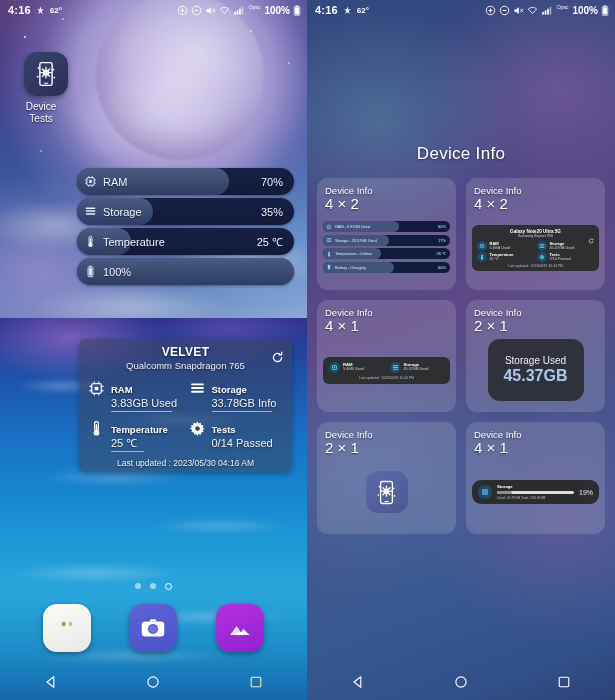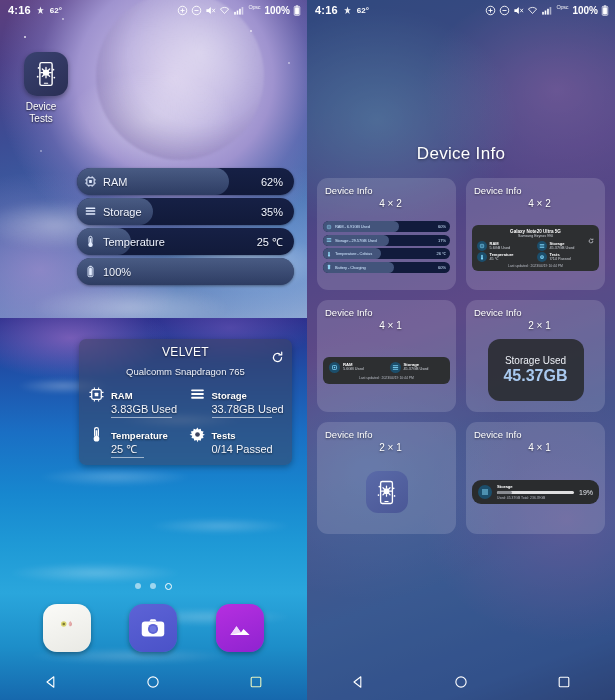--- a/index.html
+++ b/index.html
@@ -116,22 +116,22 @@
     text-shadow: 0 1px 1px rgba(0,0,0,.5);
   }
 
   
   .device-card {
     position: absolute; left: 79px; top: 339px; width: 213px; border-radius: 7px;
     background: rgba(60,66,92,.52); backdrop-filter: blur(2px);
     padding: 6px 8px 4px; z-index: 20; box-shadow: 0 2px 6px rgba(0,0,0,.3);
   }
   .dc-head { position: relative; text-align: center; }
-  .dc-title { font-size: 12px; font-weight: normal; color: #fff; letter-spacing: .3px; text-shadow: 0 1px 2px rgba(0,0,0,.6); }
-  .dc-sub { font-size: 9.5px; color: #eef1fa; margin-top: 7px; text-shadow: 0 1px 2px rgba(0,0,0,.6); }
+  .dc-title { font-size: 12px; font-weight: bold; color: #fff; letter-spacing: .3px; text-shadow: 0 1px 2px rgba(0,0,0,.6); }
+  .dc-sub { font-size: 9.5px; color: #eef1fa; margin-top: 1px; text-shadow: 0 1px 2px rgba(0,0,0,.6); }
   .dc-refresh { position: absolute; right: 0; top: 5px; color: #fff; }
   .dc-grid { display: grid; grid-template-columns: 1fr 1fr; gap: 2px 4px; margin-top: 6px; }
   .dc-item { display: flex; align-items: flex-start; gap: 5px; padding: 2px 0 3px; }
   .dc-ic { width: 19px; height: 19px; flex: none; display: flex; align-items: center; justify-content: center; color: #fff; }
   .dc-txt { flex: 1; min-width: 0; }
   .dc-k { font-size: 9.5px; font-weight: bold; color: #fff; text-shadow: 0 1px 2px rgba(0,0,0,.6); line-height: 12px; }
   .dc-v { font-size: 11px; color: #f2f4fb; text-shadow: 0 1px 2px rgba(0,0,0,.6); line-height: 12px; }
   .dc-rule { height: 1px; background: rgba(255,255,255,.55); margin-top: 2px; width: 84%; }
   .dc-foot { text-align: center; font-size: 8.5px; color: #eef1fa; margin-top: 3px; text-shadow: 0 1px 2px rgba(0,0,0,.6); }
 
@@ -161,21 +161,21 @@
     position: absolute; left: 10px; top: 178px; width: 288px;
     display: grid; grid-template-columns: 139px 139px; gap: 10px; z-index: 20;
   }
   .pcell {
     position: relative; height: 112px; border-radius: 11px;
     background: rgba(255,255,255,.14); overflow: hidden;
     display: flex; flex-direction: column;
   }
   .pcell-label { padding: 7px 0 0 8px; }
   .pcell-name { font-size: 9.5px; color: #fff; line-height: 12px; text-shadow: 0 1px 2px rgba(0,0,0,.5); }
-  .pcell-size { font-size: 10px; color: #fff; line-height: 13px; text-shadow: 0 1px 2px rgba(0,0,0,.5); text-align: center; }
+  .pcell-size { font-size: 15px; color: #fff; line-height: 13px; text-shadow: 0 1px 2px rgba(0,0,0,.5); }
   .pcell-body { flex: 1; display: flex; align-items: center; justify-content: center; padding: 2px 6px 6px; }
 
   
   .mini-pills { width: 100%; }
   .mini-pill {
     position: relative; height: 11px; border-radius: 5.5px; margin-bottom: 2.5px;
     background: #111b3c; display: flex; align-items: center; overflow: hidden;
   }
   .mini-fill { position: absolute; left: 0; top: 0; height: 100%; border-radius: 5.5px; background: rgba(150,180,225,.38); }
   .mini-ic { position: relative; z-index: 2; width: 12px; display: flex; align-items: center; justify-content: center; flex: none; color: #8fd3f2; }
@@ -334,21 +334,21 @@
       <div class="pill">
         <div class="pill-fill" style="width:70%"></div>
         <span class="pill-ic">
           <svg width="13" height="13" viewBox="0 0 16 16">
               <rect x="3.5" y="3.5" width="9" height="9" rx="1.4" fill="none" stroke="currentColor" stroke-width="1.3"></rect>
               <rect x="6.3" y="6.3" width="3.4" height="3.4" rx=".6" fill="currentColor"></rect>
               <path d="M6 1.4v2M10 1.4v2M6 12.6v2M10 12.6v2M1.4 6h2M1.4 10h2M12.6 6h2M12.6 10h2" stroke="currentColor" stroke-width="1.1"></path>
             </svg>
         </span>
         <span class="pill-name">RAM</span>
-        <span class="pill-val">62%</span>
+        <span class="pill-val">70%</span>
       </div>
 
       <div class="pill">
         <div class="pill-fill" style="width:35%"></div>
         <span class="pill-ic">
           <svg width="13" height="13" viewBox="0 0 16 16">
               <rect x="2" y="3" width="12" height="1.8" rx=".9" fill="currentColor"></rect>
               <rect x="2" y="6.6" width="12" height="1.8" rx=".9" fill="currentColor"></rect>
               <rect x="2" y="10.2" width="12" height="1.8" rx=".9" fill="currentColor"></rect>
             </svg>
@@ -414,21 +414,21 @@
         <div class="dc-item">
           <span class="dc-ic">
             <svg width="17" height="17" viewBox="0 0 16 16">
                 <rect x="2" y="3.2" width="12" height="1.7" rx=".85" fill="#fff"></rect>
                 <rect x="2" y="6.7" width="12" height="1.7" rx=".85" fill="#fff"></rect>
                 <rect x="2" y="10.2" width="12" height="1.7" rx=".85" fill="#fff"></rect>
               </svg>
           </span>
           <span class="dc-txt">
             <span class="dc-k">Storage</span>
-            <span class="dc-v" style="display:block">33.78GB Used</span>
+            <span class="dc-v" style="display:block">33.78GB Info</span>
             <span class="dc-rule" style="display:block"></span>
           </span>
         </div>
 
         <div class="dc-item">
           <span class="dc-ic">
             <svg width="17" height="17" viewBox="0 0 16 16">
                 <rect x="6.2" y="1.6" width="3.6" height="9" rx="1.8" fill="none" stroke="#fff" stroke-width="1.1"></rect>
                 <circle cx="8" cy="12" r="2.7" fill="#fff"></circle>
                 <rect x="7.2" y="4" width="1.6" height="7" fill="#fff"></rect>
@@ -448,20 +448,21 @@
                 <path d="M8 .8l1 2.2 2.3-.9.5 2.4 2.4.5-.9 2.3 2.2 1-2.2 1 .9 2.3-2.4.5-.5 2.4-2.3-.9-1 2.2-1-2.2-2.3.9-.5-2.4-2.4-.5.9-2.3L-.1 8.3 2.1 7.3l-.9-2.3 2.4-.5.5-2.4 2.3.9z" fill="#fff" transform="scale(.92) translate(.7,.7)"></path>
                 <circle cx="8" cy="8" r="2.2" fill="#3f4560"></circle>
               </svg>
           </span>
           <span class="dc-txt">
             <span class="dc-k">Tests</span>
             <span class="dc-v" style="display:block">0/14 Passed</span>
           </span>
         </div>
       </div>
+      <div class="dc-foot">Last updated : 2023/05/30 04:16 AM</div>
     </div>
 
     <div class="page-dots">
       <div class="dot"></div>
       <div class="dot"></div>
       <div class="dot active"></div>
     </div>
 
     <div class="dock">
       <div class="dock-ic dock-folder">

